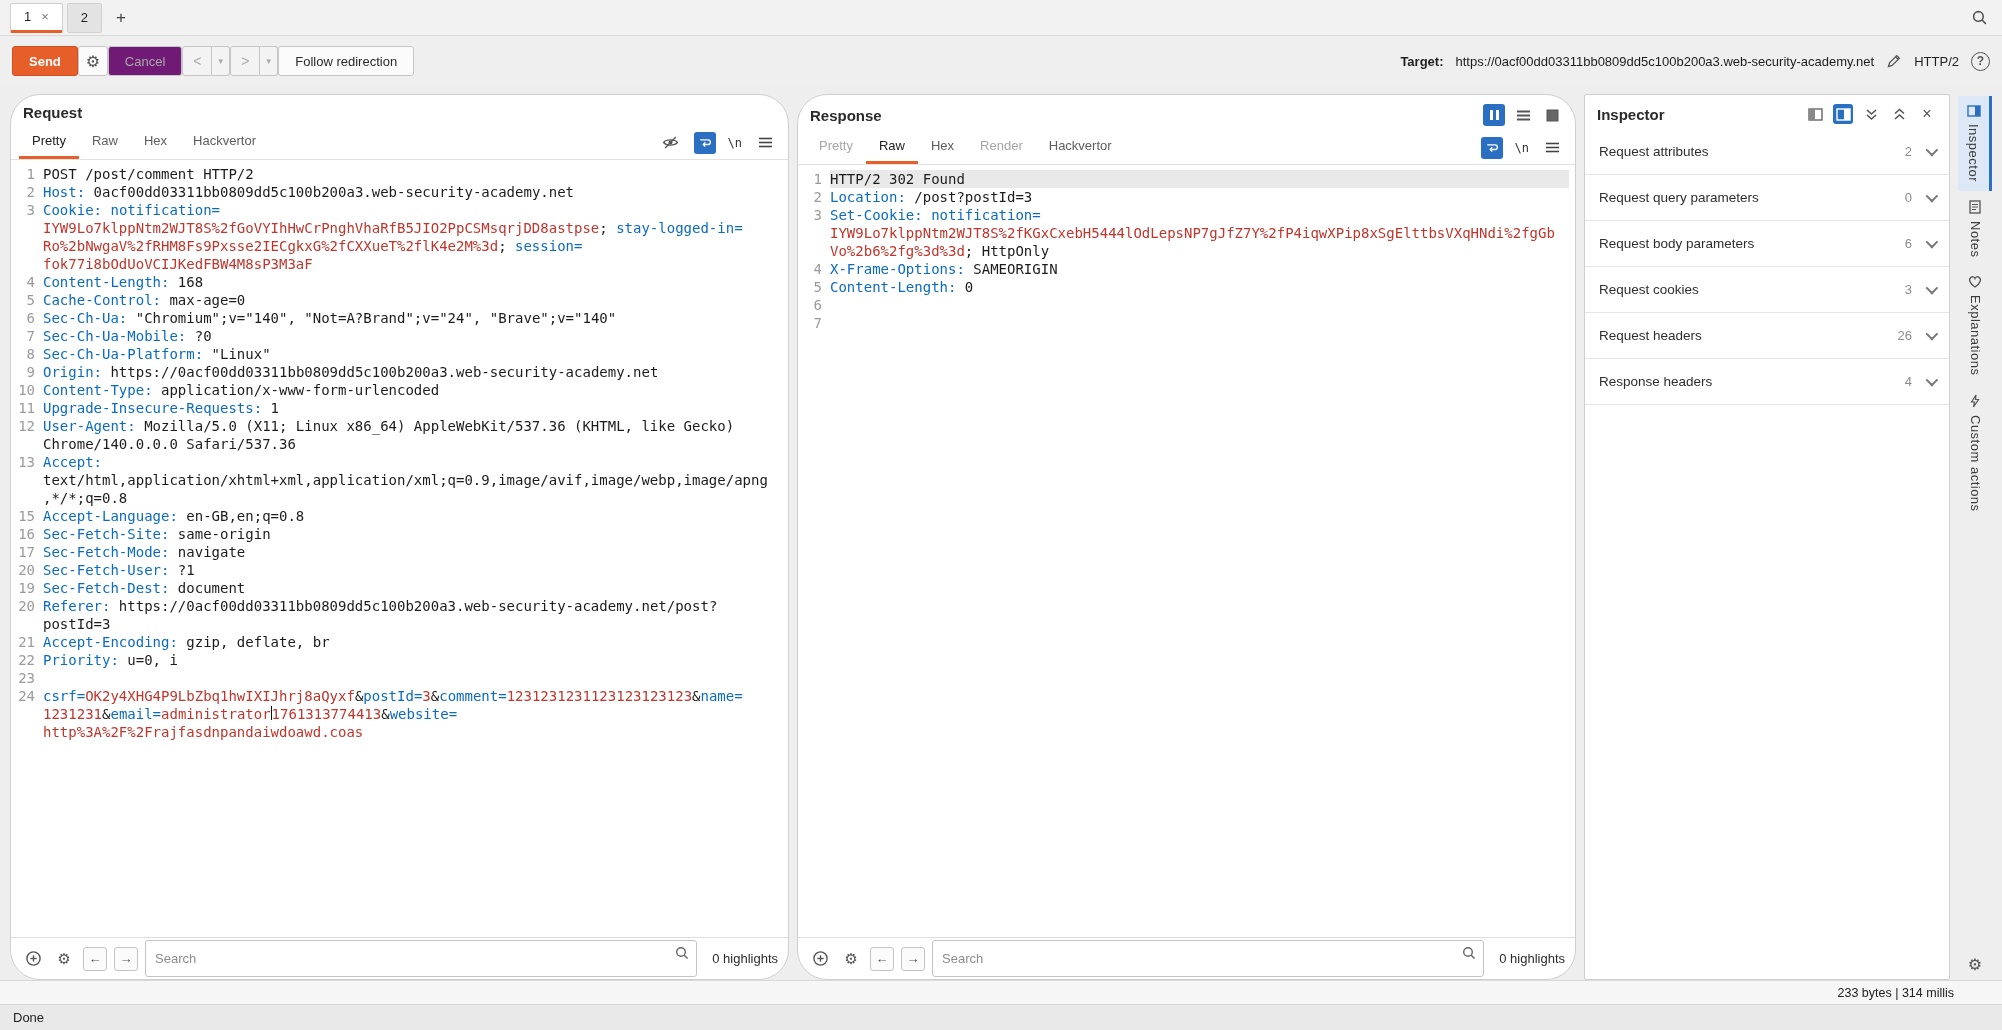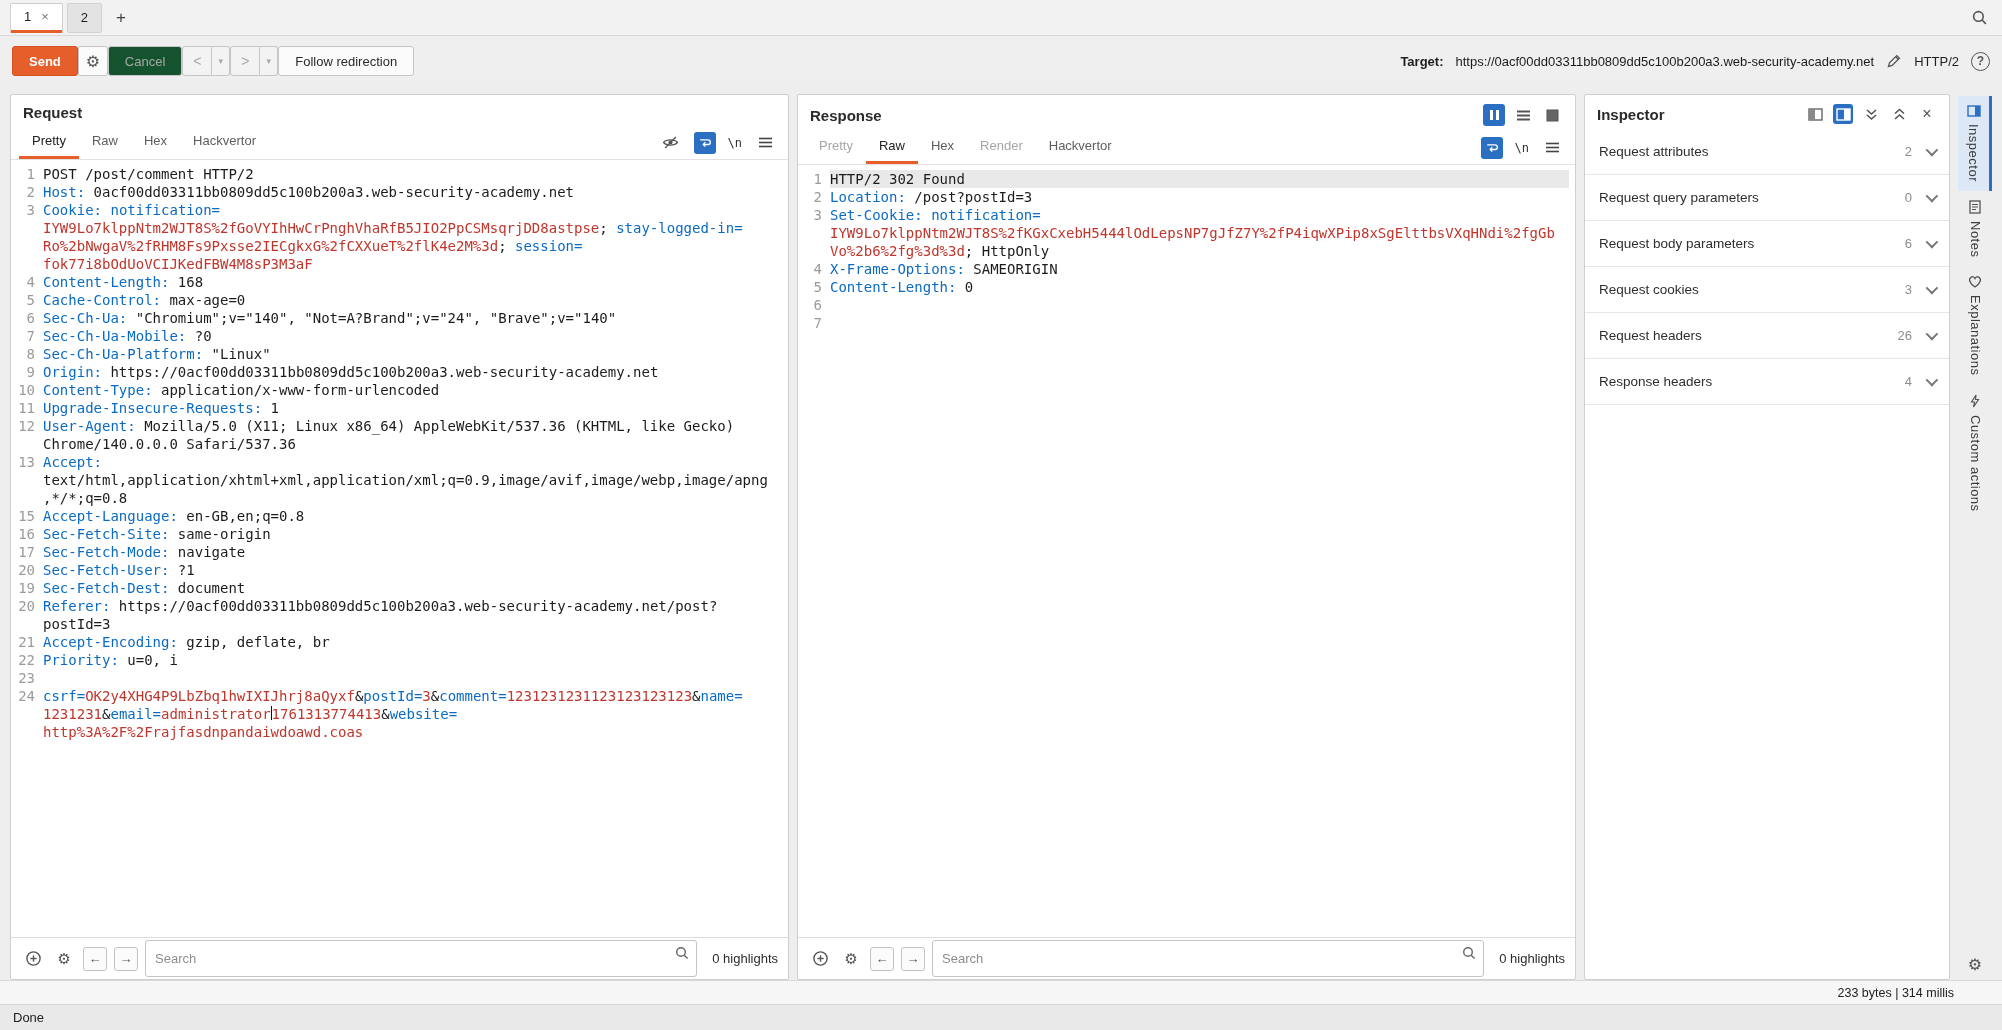--- a/index.html
+++ b/index.html
@@ -20,39 +20,39 @@
   .addtab { font-size:17px; color:#444; padding:0 10px; height:30px; display:flex; align-items:center; }
   .tabbar-right { margin-left:auto; display:flex; align-items:center; gap:14px; padding-right:4px; color:#555; }
 
   
   .toolbar { height:50px; display:flex; align-items:center; padding:0 12px;
              background:#efefef; flex:0 0 auto; }
   .btn { height:30px; display:inline-flex; align-items:center; justify-content:center;
          padding:0 16px; border:1px solid #c6c6c6; border-radius:3px; background:#fbfbfb;
          font-size:13px; color:#2a2a2a; cursor:default; }
   .btn.primary { background:#e65f2b; border-color:#d4511f; color:#ffffff; font-weight:bold; }
-  .btn.disabled { color:#a8a8a8; background:#14532d; }
+  .btn.disabled { color:#a8a8a8; background:#701a75; }
   .btn.iconbtn { width:30px; padding:0; color:#555; font-size:16px; }
   .split { display:inline-flex; }
   .split .seg { height:30px; border:1px solid #c6c6c6; background:#f3f3f3; color:#a8a8a8;
                 display:inline-flex; align-items:center; justify-content:center; }
   .split .seg.main { width:30px; border-radius:3px 0 0 3px; font-size:14px; }
   .split .seg.drop { width:18px; border-left:none; border-radius:0 3px 3px 0; font-size:9px; }
   .toolbar-right { margin-left:auto; display:flex; align-items:center; gap:12px; }
   .target-label { font-weight:bold; font-size:13px; }
   .target-url { font-size:13px; color:#1c1c1c; }
   .help-circle { width:19px; height:19px; border:1.6px solid #555; border-radius:50%;
                  display:flex; align-items:center; justify-content:center; font-size:12px;
                  color:#555; font-weight:bold; }
 
   
   .content { flex:1 1 auto; min-height:0; display:flex; gap:8px; padding:8px 10px 0 10px; }
   .panel { background:#ffffff; border:1px solid #cfcfcf; border-radius:2px;
            display:flex; flex-direction:column; min-width:0; }
-  .panel.msg { flex:1 1 0; }
+  .panel.msg { flex:1 1 0;border-radius:30px; }
   .panel-title-row { display:flex; align-items:center; padding:9px 12px 5px 12px; }
   .panel-title { font-size:15px; font-weight:bold; color:#2b2b2b; }
   .title-icons { margin-left:auto; display:flex; align-items:center; gap:7px; }
   .sqbtn { width:22px; height:22px; border-radius:3px; display:flex; align-items:center;
            justify-content:center; color:#555; }
   .sqbtn.blue { background:#2a6fc2; color:#ffffff; }
   .pausebars { display:flex; gap:3px; }
   .pausebars i { display:block; width:3px; height:10px; background:#ffffff; }
 
   .subtab-row { display:flex; align-items:center; height:34px; padding:0 8px;

